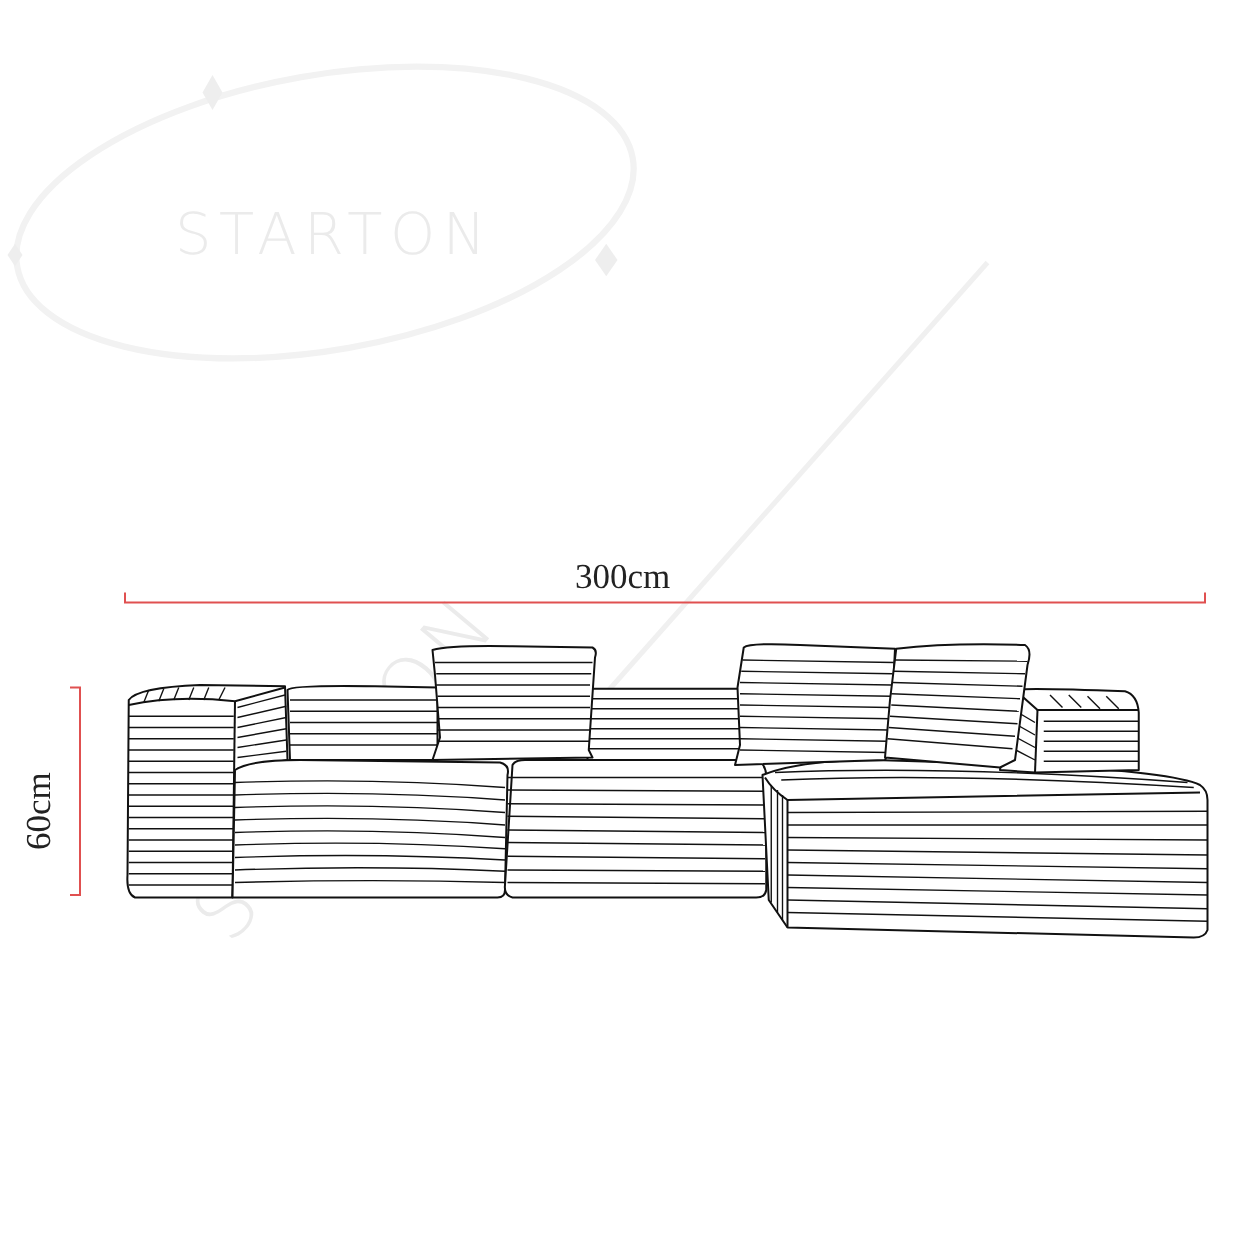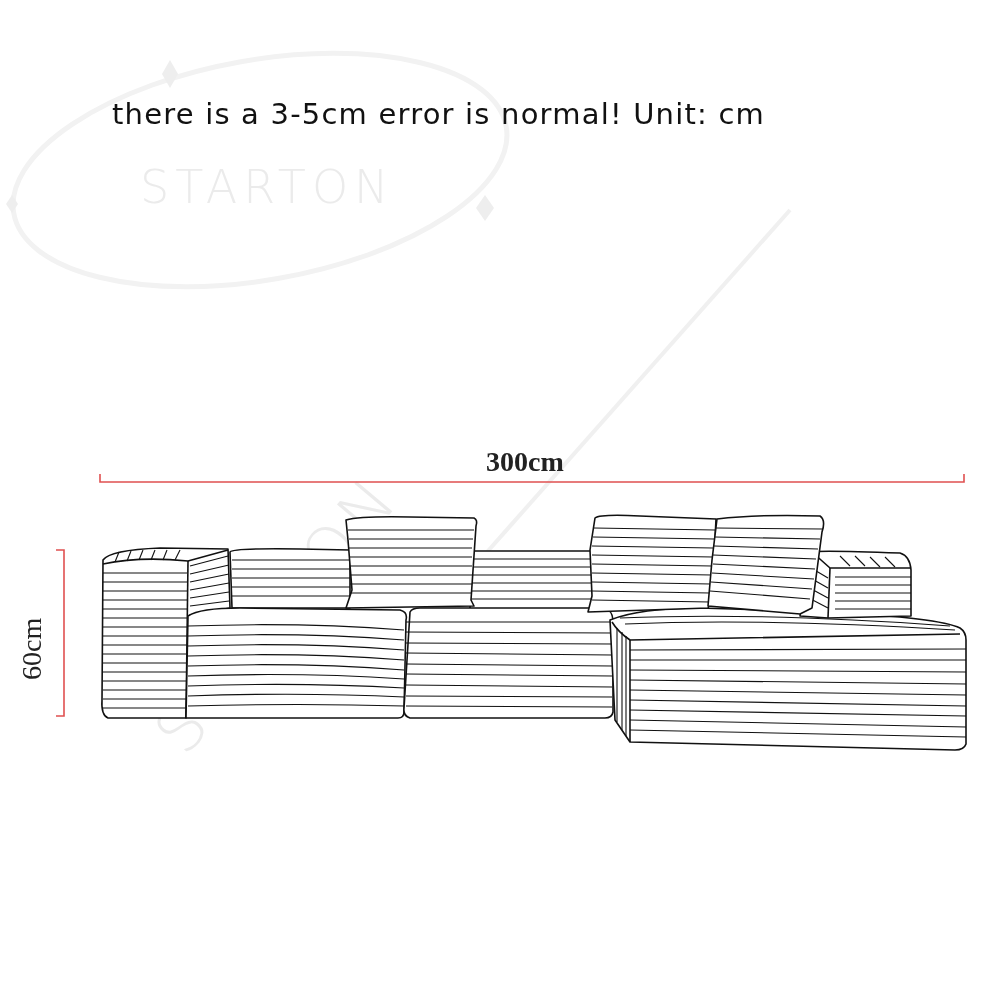--- a/index.html
+++ b/index.html
@@ -4,41 +4,40 @@
 <style>
   html, body { margin: 0; padding: 0; background: #ffffff; }
   body { width: 1000px; height: 1000px; position: relative; overflow: hidden; font-family: "DejaVu Sans", sans-serif; }
   .watermark-layer { position: absolute; inset: 0; pointer-events: none; }
   .notice { position: absolute; left: 112px; top: 88px; color: #111; font-family: "DejaVu Sans", sans-serif; font-size: 29px; letter-spacing: 1.2px; line-height: 52px; }
   .notice div { white-space: nowrap; }
   .wm-text { position: absolute; color: #ebebeb; font-family: "DejaVu Sans", sans-serif; font-weight: 300; letter-spacing: 6px; }
   .wm-top { left: 140px; top: 160px; font-size: 46px; }
   .wm-diag { left: 140px; top: 720px; font-size: 64px; transform: rotate(-50deg); transform-origin: left top; }
   .dim-label { position: absolute; font-family: "Liberation Serif", serif; color: #222; font-size: 28px; }
-  .dim-w { left: 486px; top: 446px; font-weight: bold; }
+  .dim-w { left: 460px; top: 446px; }
   .dim-h { left: 16px; top: 680px; transform: rotate(-90deg); transform-origin: left top; }
   svg { position: absolute; left: 0; top: 0; }
 </style>
 </head>
 <body>
 
 <div class="watermark-layer">
   <svg width="1000" height="1000">
     <ellipse cx="260" cy="170" rx="250" ry="110" fill="none" stroke="#f2f2f2" stroke-width="5" transform="rotate(-10 260 170)"></ellipse>
     <path d="M170 60 l8 14 l-8 14 l-8 -14 z" fill="#eeeeee"></path>
     <path d="M485 195 l9 13 l-9 13 l-9 -13 z" fill="#eeeeee"></path>
     <path d="M12 195 l6 9 l-6 9 l-6 -9 z" fill="#eeeeee"></path>
     <line x1="790" y1="210" x2="480" y2="560" stroke="#f0f0f0" stroke-width="4"></line>
   </svg>
   <div class="wm-text wm-top">STARTON</div>
   <div class="wm-text wm-diag">STARTON</div>
 </div>
 
 <div class="notice">
-  <div>there is a 3-5cm error is normal!  Unit: cm</div>
 </div>
 
 <svg width="1000" height="1000">
 
   <g stroke="#e05050" stroke-width="1.6" fill="none">
     <path d="M100 474 L100 482 L964 482 L964 474"></path>
   </g>
 
   <g stroke="#e05050" stroke-width="1.6" fill="none">
     <path d="M56 550 L64 550 L64 716 L56 716"></path>

